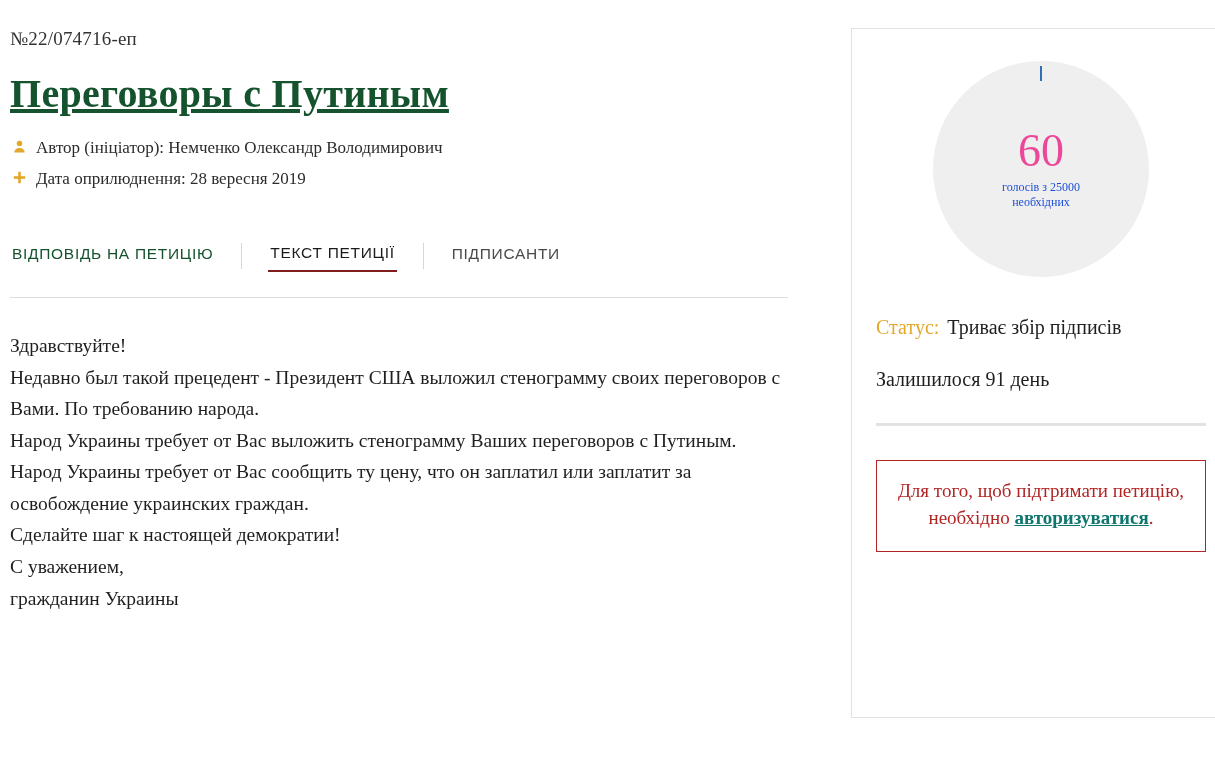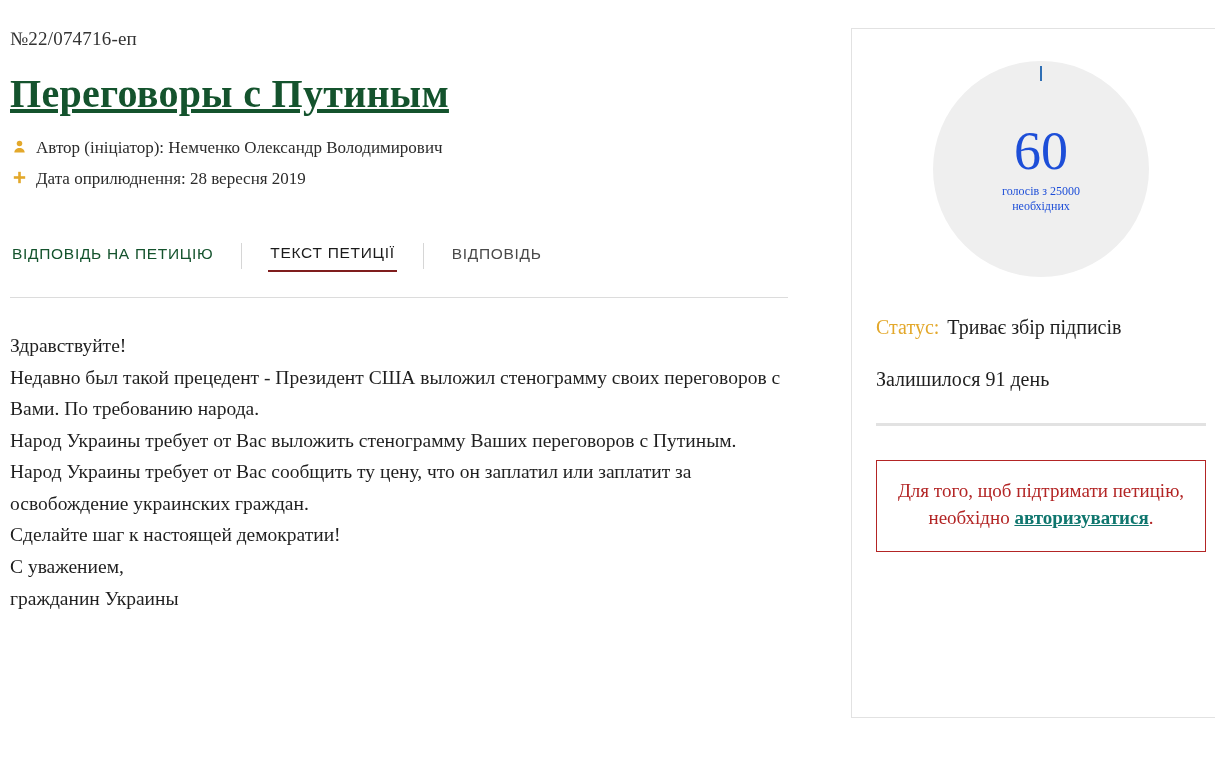--- a/index.html
+++ b/index.html
@@ -149,22 +149,22 @@
     left: 0; top: 0;
     width: 216px;
     height: 216px;
     display: flex;
     flex-direction: column;
     align-items: center;
     justify-content: center;
   }
   .gauge-count {
     font-family: "Liberation Serif", serif;
-    font-size: 54px;
-    color: #1d4ed8;
+    font-size: 46px;
+    color: #ec4899;
     line-height: 1;
     margin-bottom: 6px;
   }
   .gauge-sub {
     font-family: "Liberation Serif", serif;
     font-size: 12px;
     color: #1d4ed8;
     text-align: center;
     line-height: 1.25;
   }
@@ -240,21 +240,21 @@
         </svg>
       </span>
       <span>Дата оприлюднення: 28 вересня 2019</span>
     </div>
 
     <div class="tabs">
       <div class="tab disabled">ВІДПОВІДЬ НА ПЕТИЦІЮ</div>
       <div class="tab-sep"></div>
       <div class="tab active">ТЕКСТ ПЕТИЦІЇ</div>
       <div class="tab-sep"></div>
-      <div class="tab">ВІДПОВІДЬ</div>
+      <div class="tab">ПІДПИСАНТИ</div>
     </div>
     <div class="tabs-divider"></div>
 
     <div class="petition-body">
       <p>Здравствуйте!</p>
       <p>Недавно был такой прецедент - Президент США выложил стенограмму своих переговоров с Вами. По требованию народа.</p>
       <p>Народ Украины требует от Вас выложить стенограмму Ваших переговоров с Путиным. Народ Украины требует от Вас сообщить ту цену, что он заплатил или заплатит за освобождение украинских граждан.</p>
       <p>Сделайте шаг к настоящей демократии!</p>
       <p>С уважением,</p>
       <p>гражданин Украины</p>

